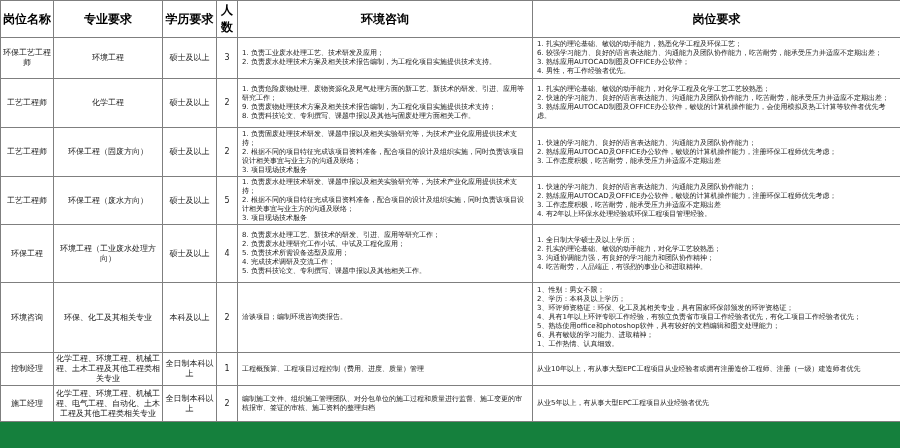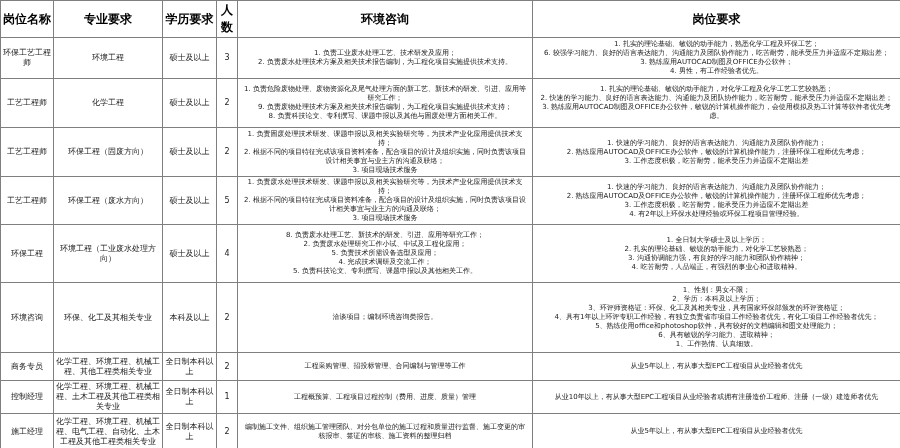--- a/index.html
+++ b/index.html
@@ -35,21 +35,21 @@
     color: #000000;
     background: #ffffff;
   }
   td.ctr {
     text-align: center;
     font-size: 8px;
     padding: 1px 2px;
     line-height: 10px;
   }
   td.txt {
-    text-align: center;
+    text-align: left;
     font-size: 7px;
     padding: 1px 4px;
     line-height: 9px;
   }
   td.txt div { padding: 0; }
 </style>
 </head>
 <body>
 
 <div class="page">
@@ -168,32 +168,20 @@
           <td class="txt">
             <div>1、性别：男女不限；</div>
             <div>2、学历：本科及以上学历；</div>
             <div>3、环评师资格证：环保、化工及其相关专业，具有国家环保部颁发的环评资格证；</div>
             <div>4、具有1年以上环评专职工作经验，有独立负责省市项目工作经验者优先，有化工项目工作经验者优先；</div>
             <div>5、熟练使用office和photoshop软件，具有较好的文档编辑和图文处理能力；</div>
             <div>6、具有敏锐的学习能力、进取精神；</div>
             <div>1、工作热情、认真细致。</div>
           </td>
         </tr>
-        <tr style="height: 28px;">
-          <td class="ctr">商务专员</td>
-          <td class="ctr">化学工程、环境工程、机械工程、其他工程类相关专业</td>
-          <td class="ctr">全日制本科以上</td>
-          <td class="ctr">2</td>
-          <td class="txt">
-            <div>工程采购管理、招投标管理、合同编制与管理等工作</div>
-          </td>
-          <td class="txt">
-            <div>从业5年以上，有从事大型EPC工程项目从业经验者优先</div>
-          </td>
-        </tr>
         <tr style="height: 25px;">
           <td class="ctr">控制经理</td>
           <td class="ctr">化学工程、环境工程、机械工程、土木工程及其他工程类相关专业</td>
           <td class="ctr">全日制本科以上</td>
           <td class="ctr">1</td>
           <td class="txt">
             <div>工程概预算、工程项目过程控制（费用、进度、质量）管理</div>
           </td>
           <td class="txt">
             <div>从业10年以上，有从事大型EPC工程项目从业经验者或拥有注册造价工程师、注册（一级）建造师者优先</div>

